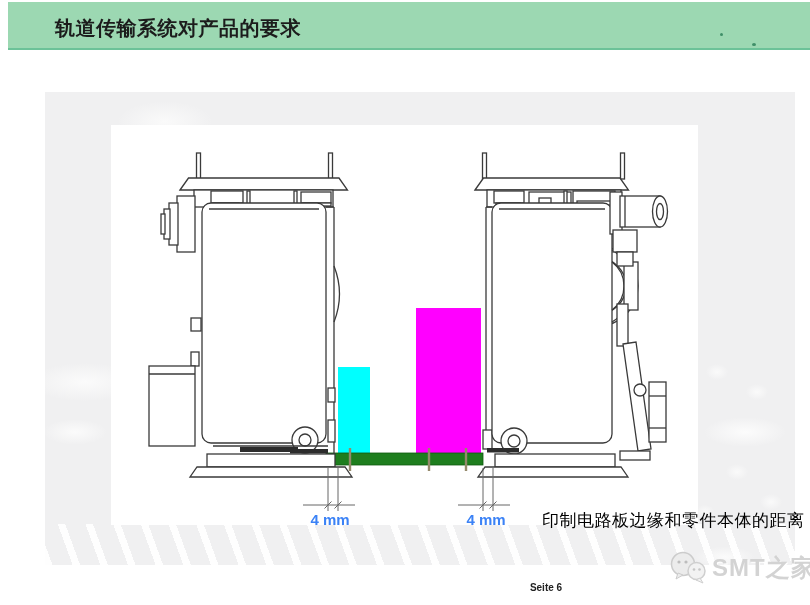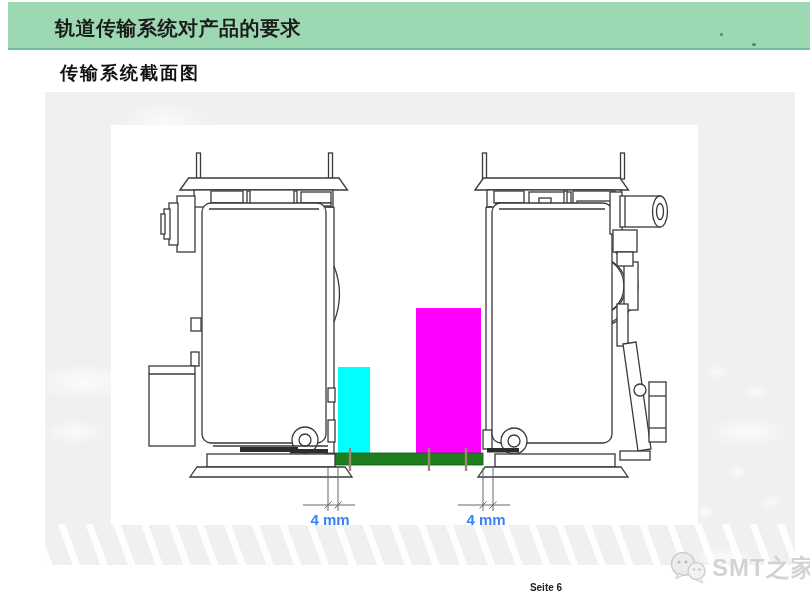--- a/index.html
+++ b/index.html
@@ -108,21 +108,20 @@
 
   <div class="bg-texture"></div>
   <div class="bg-stripes"></div>
 
   <div class="header-bar">
     <span class="spec1"></span>
     <span class="spec2"></span>
   </div>
   <div class="page-title">轨道传输系统对产品的要求</div>
 
-  <div class="subtitle">传输系统截面图</div>
 
   <div class="diagram-panel"></div>
 
   <svg class="diagram-svg" viewBox="103 125 587 400" xmlns="http://www.w3.org/2000/svg">
 
     <g>
       <rect x="330" y="367" width="32" height="86" fill="#00ffff"></rect>
     </g>
     <g>
       <rect x="408" y="308" width="65" height="145" fill="#ff00ff"></rect>
@@ -241,20 +240,21 @@
       <line x1="485" y1="468" x2="485" y2="511"></line>
       <line x1="450" y1="505" x2="502" y2="505"></line>
       <line x1="471.5" y1="508.5" x2="478.5" y2="501.5"></line>
       <line x1="481.5" y1="508.5" x2="488.5" y2="501.5"></line>
     </g>
   </svg>
 
   <div class="dim-label left">4 mm</div>
   <div class="dim-label right">4 mm</div>
 
+  <div class="diagram-caption">印制电路板边缘和零件本体的距离</div>
 
   <div class="page-number">Seite 6</div>
 
   <div class="watermark">
     <svg width="38" height="34" viewBox="0 0 38 34">
       <circle cx="13" cy="13" r="11.5" fill="#ececec" stroke="#cccccc" stroke-width="1.5"></circle>
       <polygon points="8,22 6,28 13,24" fill="#ececec" stroke="#cccccc" stroke-width="1"></polygon>
       <circle cx="9" cy="11" r="1.6" fill="#bdbdbd"></circle>
       <circle cx="16" cy="11" r="1.6" fill="#bdbdbd"></circle>
       <circle cx="26.5" cy="20" r="8.5" fill="#f2f2f2" stroke="#cfcfcf" stroke-width="1.5"></circle>

